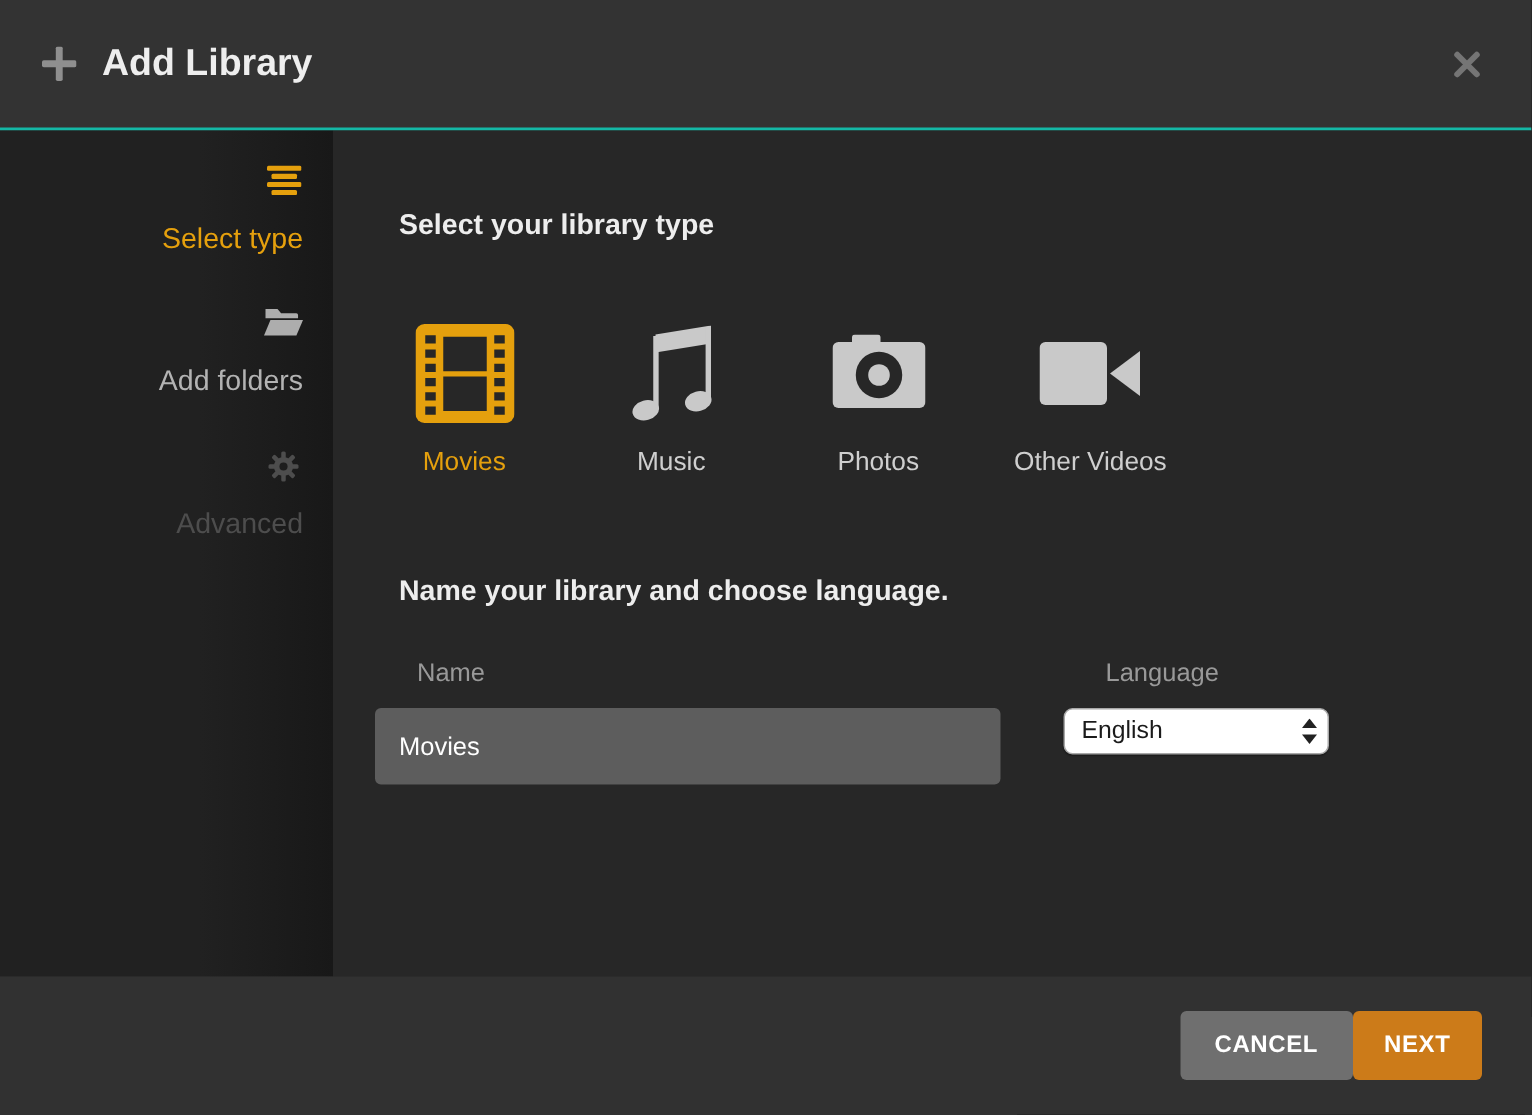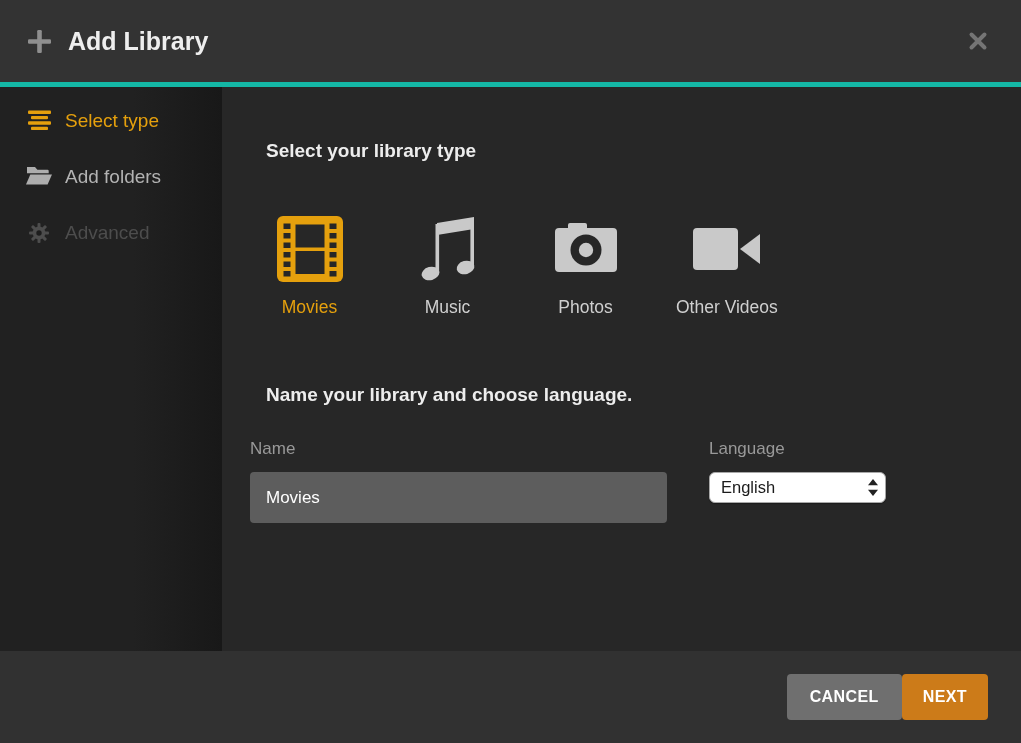--- a/index.html
+++ b/index.html
@@ -10,21 +10,21 @@
     font-family:"Liberation Sans","DejaVu Sans",sans-serif;
     -webkit-font-smoothing:antialiased;
     overflow:hidden;
   }
   .dialog { width:1021px; height:743px; display:flex; flex-direction:column; }
 
   
   .dlg-header {
     flex:0 0 87px; height:87px;
     background:#333333;
-    border-bottom:5px solid #14b8a6;
+    border-bottom:2px solid #14b8a6;
     display:flex; align-items:center;
     padding:0 30px 0 28px;
   }
   .dlg-title {
     margin:0 0 0 17px;
     font-size:25px; font-weight:700; color:#eeeeee;
   }
   .close-btn {
     margin-left:auto;
     width:26px; height:26px;
@@ -34,24 +34,24 @@
 
   
   .dlg-body { flex:1; display:flex; min-height:0; }
 
   .sidebar {
     flex:0 0 222px; width:222px;
     background:linear-gradient(to right,#212121 60%,#181818 100%);
     padding-top:6px;
   }
   .sb-item {
-    display:flex; align-items:flex-start; gap:13px;
+    display:flex; align-items:flex-end; gap:13px;
     padding:17px 20px 17px 26px;
     font-size:19px; color:#b3b3b3;
-    cursor:pointer; white-space:nowrap;
+    cursor:pointer; white-space:nowrap;flex-direction:column;
   }
   .sb-item .sb-icon { width:26px; display:flex; justify-content:center; flex:0 0 26px; }
   .sb-item.active  { color:#e5a00d; }
   .sb-item.disabled{ color:#4d4d4d; cursor:default; }
 
   .main-panel { flex:1; background:#272727; padding:37px 30px 0 28px; }
 
   .section-title {
     margin:16px; font-size:19px; font-weight:700; color:#ededed;
   }
@@ -61,21 +61,21 @@
     display:flex; flex-direction:column; align-items:center;
     margin-right:43px; min-width:95px; cursor:pointer;
   }
   .type-icon { height:70px; display:flex; align-items:center; justify-content:center; }
   .type-label { margin-top:13px; font-size:17.5px; color:#cfcfcf; }
   .type-item.selected .type-label { color:#e5a00d; }
 
   .name-title { margin-top:66px; }
 
   .form-row { display:flex; margin-top:33px; }
-  .field-label { display:block; font-size:17px; color:#999999; margin-bottom:13px; }
+  .field-label { display:block; font-size:17px; color:#999999; margin-bottom:13px;margin-left:28px; }
   .name-field { width:417px; margin-right:42px; }
   .name-input {
     width:417px; height:51px;
     background:#5d5d5d; border:none; border-radius:4px;
     color:#ffffff; font-size:17px;
     padding:0 16px; font-family:inherit; outline:none;
   }
   .language-field { width:197px; }
   .select-box {
     width:177px; height:31px;

